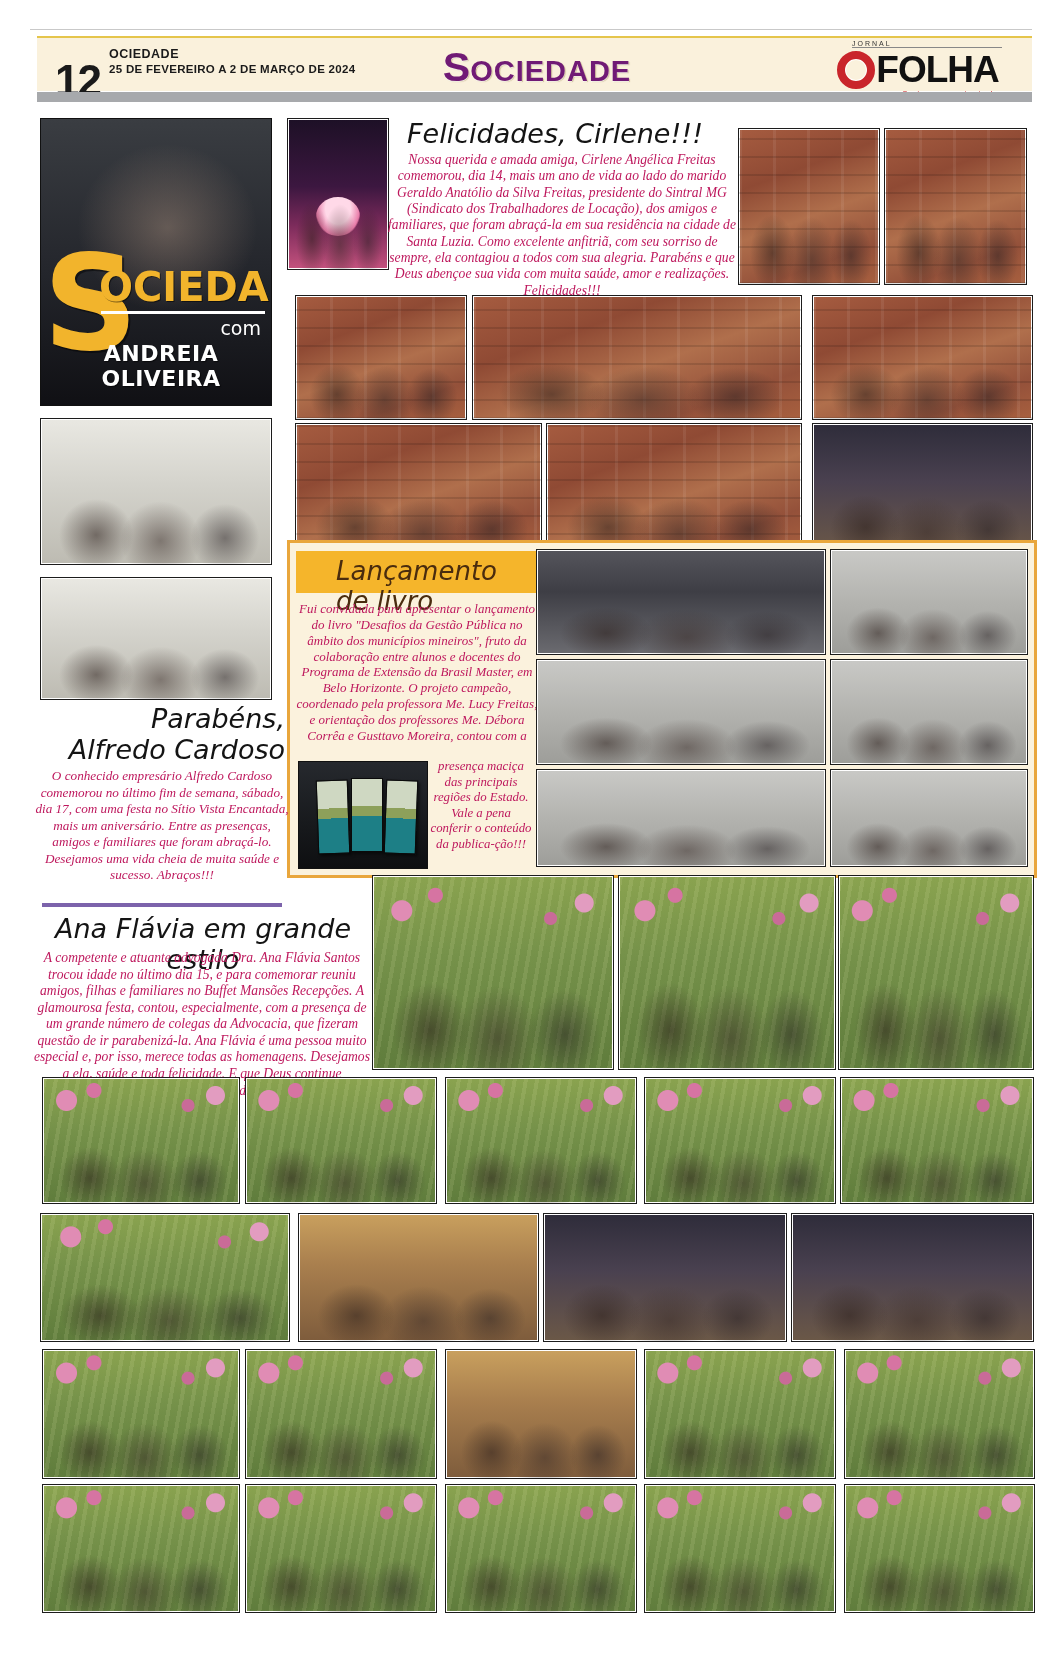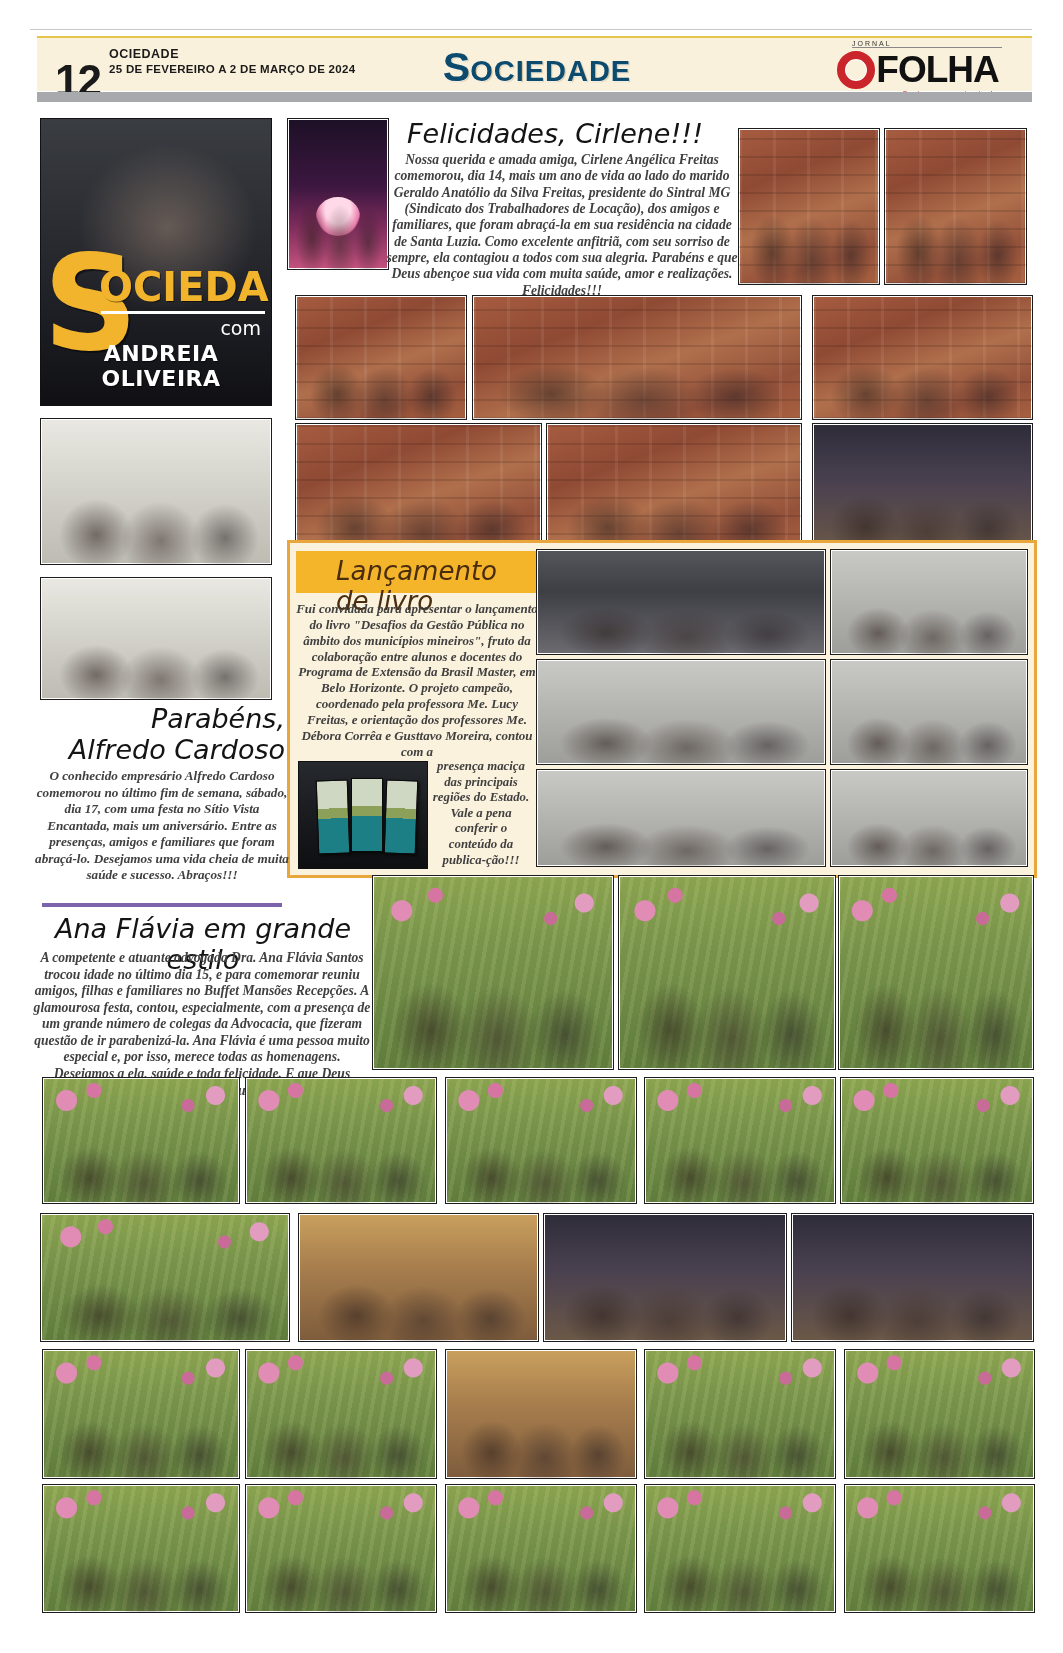--- a/index.html
+++ b/index.html
@@ -8,21 +8,21 @@
   .abs{position:absolute;}
 
   
   #hairline{left:30px;top:29px;width:1002px;height:1px;background:#c9c9c9;}
   #headband{left:37px;top:36px;width:995px;height:53px;background:#faf1dc;border-top:2px solid #e5c54b;}
   #pagenum{left:18px;top:2px;font:800 44px/44px "Liberation Sans",sans-serif;color:#1a1a1a;letter-spacing:-2px;margin-top:19px;}
   #cityblock{left:72px;top:9px;font-family:"Liberation Sans",sans-serif;color:#1a1a1a;}
   #city{font-size:12.5px;font-weight:700;letter-spacing:.5px;}
   #daterange{font-size:11.5px;font-weight:700;margin-top:2px;letter-spacing:.3px;}
   #masthead{left:350px;top:6px;width:300px;text-align:center;font-family:"Liberation Sans",sans-serif;
-            color:#0c4a6e;font-weight:700;text-shadow:0 1px 0 rgba(255,255,255,.7),1px 1px 1px rgba(120,90,10,.35);}
+            color:#701a75;font-weight:700;text-shadow:0 1px 0 rgba(255,255,255,.7),1px 1px 1px rgba(120,90,10,.35);}
   #masthead .ini{font-size:41px;}
   #masthead .rest{font-size:29px;letter-spacing:1px;}
   #logo{right:14px;top:2px;width:200px;text-align:center;font-family:"Liberation Sans",sans-serif;}
   #logo-kicker{font-size:7px;letter-spacing:2px;color:#333;border-bottom:1px solid #888;display:block;width:150px;margin:0 0 1px 34px;text-align:left;}
   #logo-line{display:flex;align-items:center;justify-content:center;}
   .logo-o{display:inline-block;width:22px;height:22px;border:8px solid #c9252b;border-radius:50%;
           box-shadow:inset 0 0 0 1px #fff;margin-right:1px;}
   .logo-rest{font-size:37px;font-weight:900;color:#111;letter-spacing:-1px;}
   #logo-tag{display:block;font-size:7.5px;color:#c9252b;letter-spacing:.5px;margin-top:-2px;text-align:right;padding-right:8px;}
   #graybar{left:37px;top:92px;width:995px;height:10px;background:#a7a9ac;}
@@ -63,22 +63,22 @@
   #brand-rest{position:absolute;left:58px;top:148px;font:700 40px/40px "DejaVu Sans",sans-serif;
               color:#f2b42c;letter-spacing:0px;text-shadow:1px 1px 0 rgba(0,0,0,.5);}
   #brand-rule{position:absolute;left:60px;top:192px;width:164px;height:3px;background:#fff;}
   #brand-com{position:absolute;right:10px;top:198px;font:400 19px "DejaVu Sans",sans-serif;color:#fff;}
   #brand-author{position:absolute;left:14px;top:222px;width:212px;text-align:center;
                 font:700 22px "DejaVu Sans",sans-serif;color:#fff;letter-spacing:.5px;
                 text-shadow:1px 1px 1px rgba(0,0,0,.6);}
 
   
   .hand{font-family:"DejaVu Sans",sans-serif;font-style:italic;color:#141414;}
-  .serif-body{font-family:"Liberation Serif",serif;font-weight:700;font-style:italic;
-              color:#404040;text-align:center;}
+  .serif-body{font-family:"Liberation Serif",serif;font-weight:400;font-style:italic;
+              color:#be185d;text-align:center;}
   #cirlene-title{left:380px;top:118px;width:350px;text-align:center;font-size:27px;}
   #cirlene-body{left:386px;top:152px;width:352px;font-size:13.6px;line-height:1.20;}
   #lanc-box{left:287px;top:540px;width:744px;height:332px;border:3px solid #e9a63c;background:#fbf2dd;}
   #lanc-titlebar{left:6px;top:8px;width:240px;height:42px;background:#f5b52b;}
   #lanc-title{position:absolute;left:12px;top:5px;font-size:26px;color:#4a2c0e;margin-left:28px;}
   #lanc-body{left:5px;top:58px;width:244px;font-size:13px;line-height:1.22;}
   #lanc-wrap{left:140px;top:216px;width:102px;font-size:12.8px;line-height:1.22;}
   #book-photo{left:8px;top:218px;width:128px;height:106px;border:1px solid #111;
               background:linear-gradient(180deg,#26292e 0%,#17191c 60%,#0e0f11 100%);}
   .book{position:absolute;width:30px;height:72px;background:linear-gradient(180deg,#cfd8c2 0 38%,#8da05a 38% 52%,#1d7f86 52% 100%);

